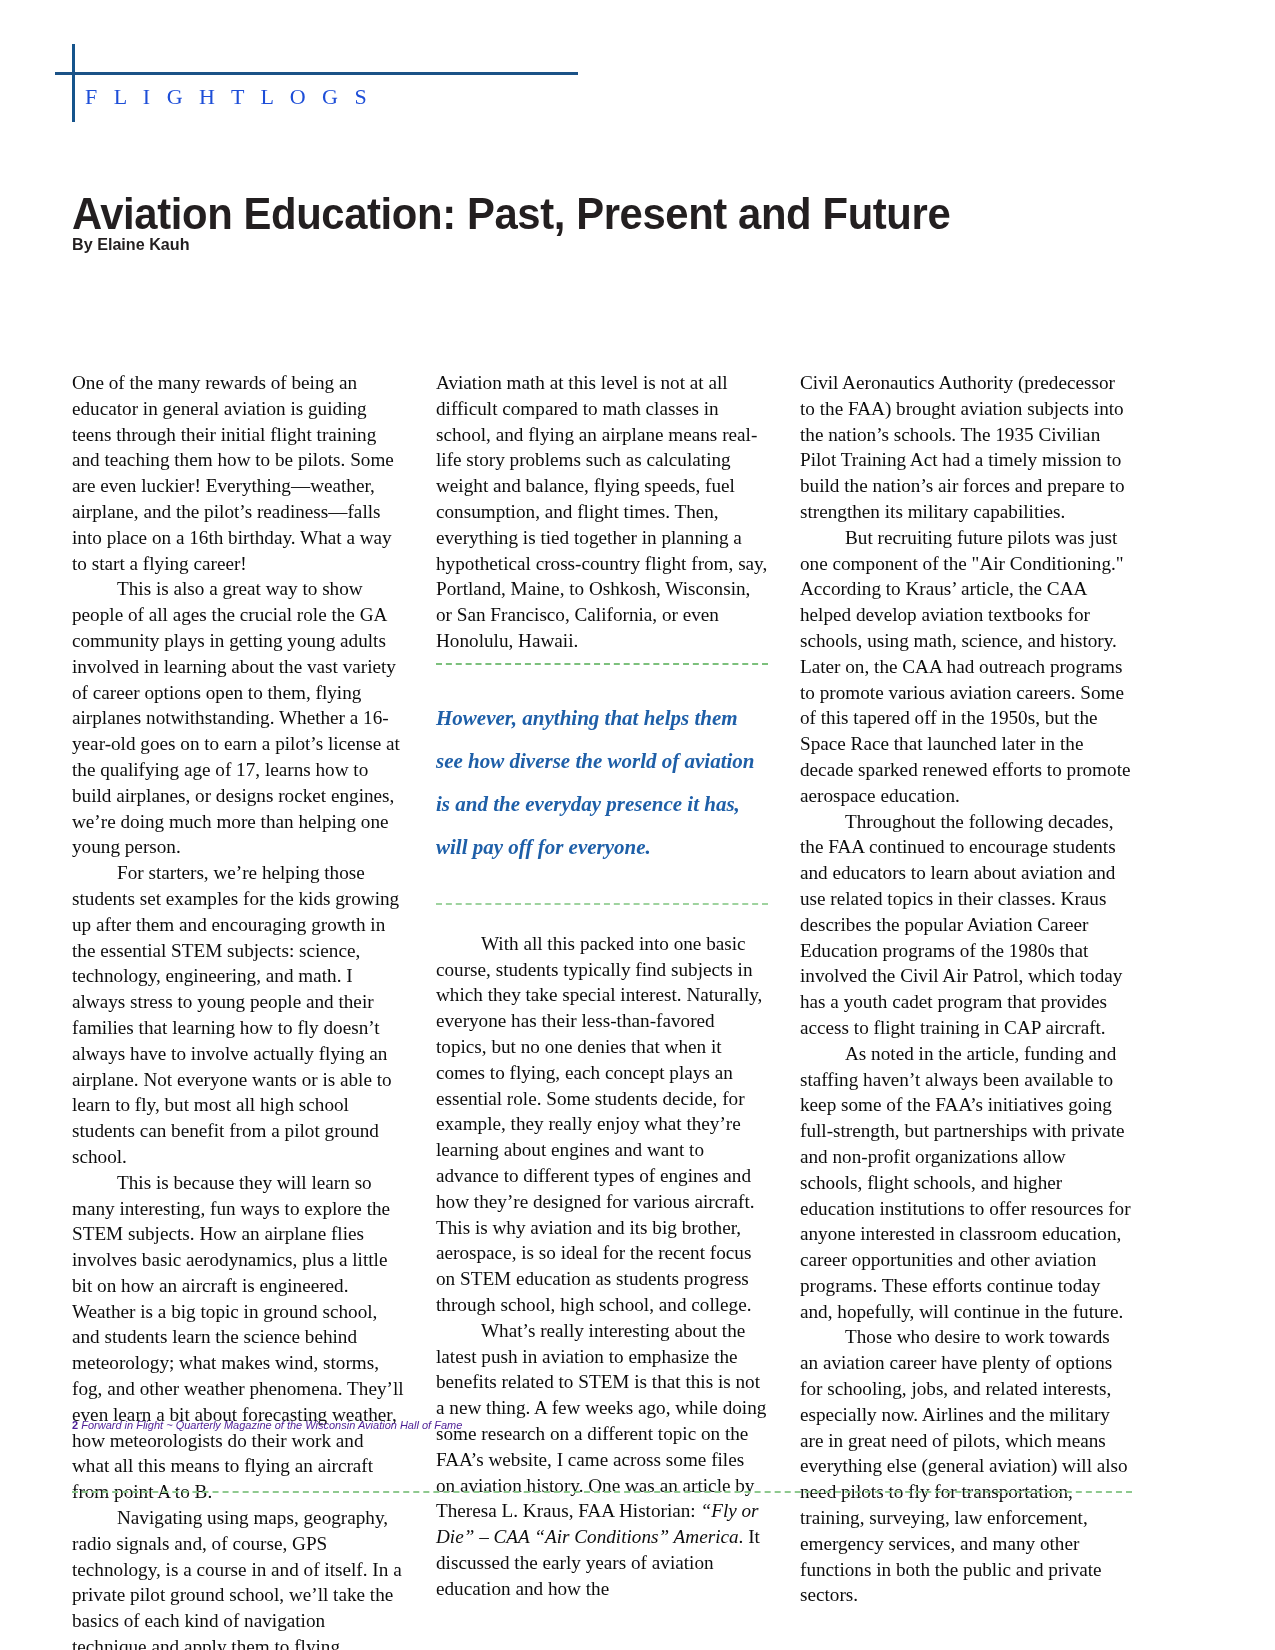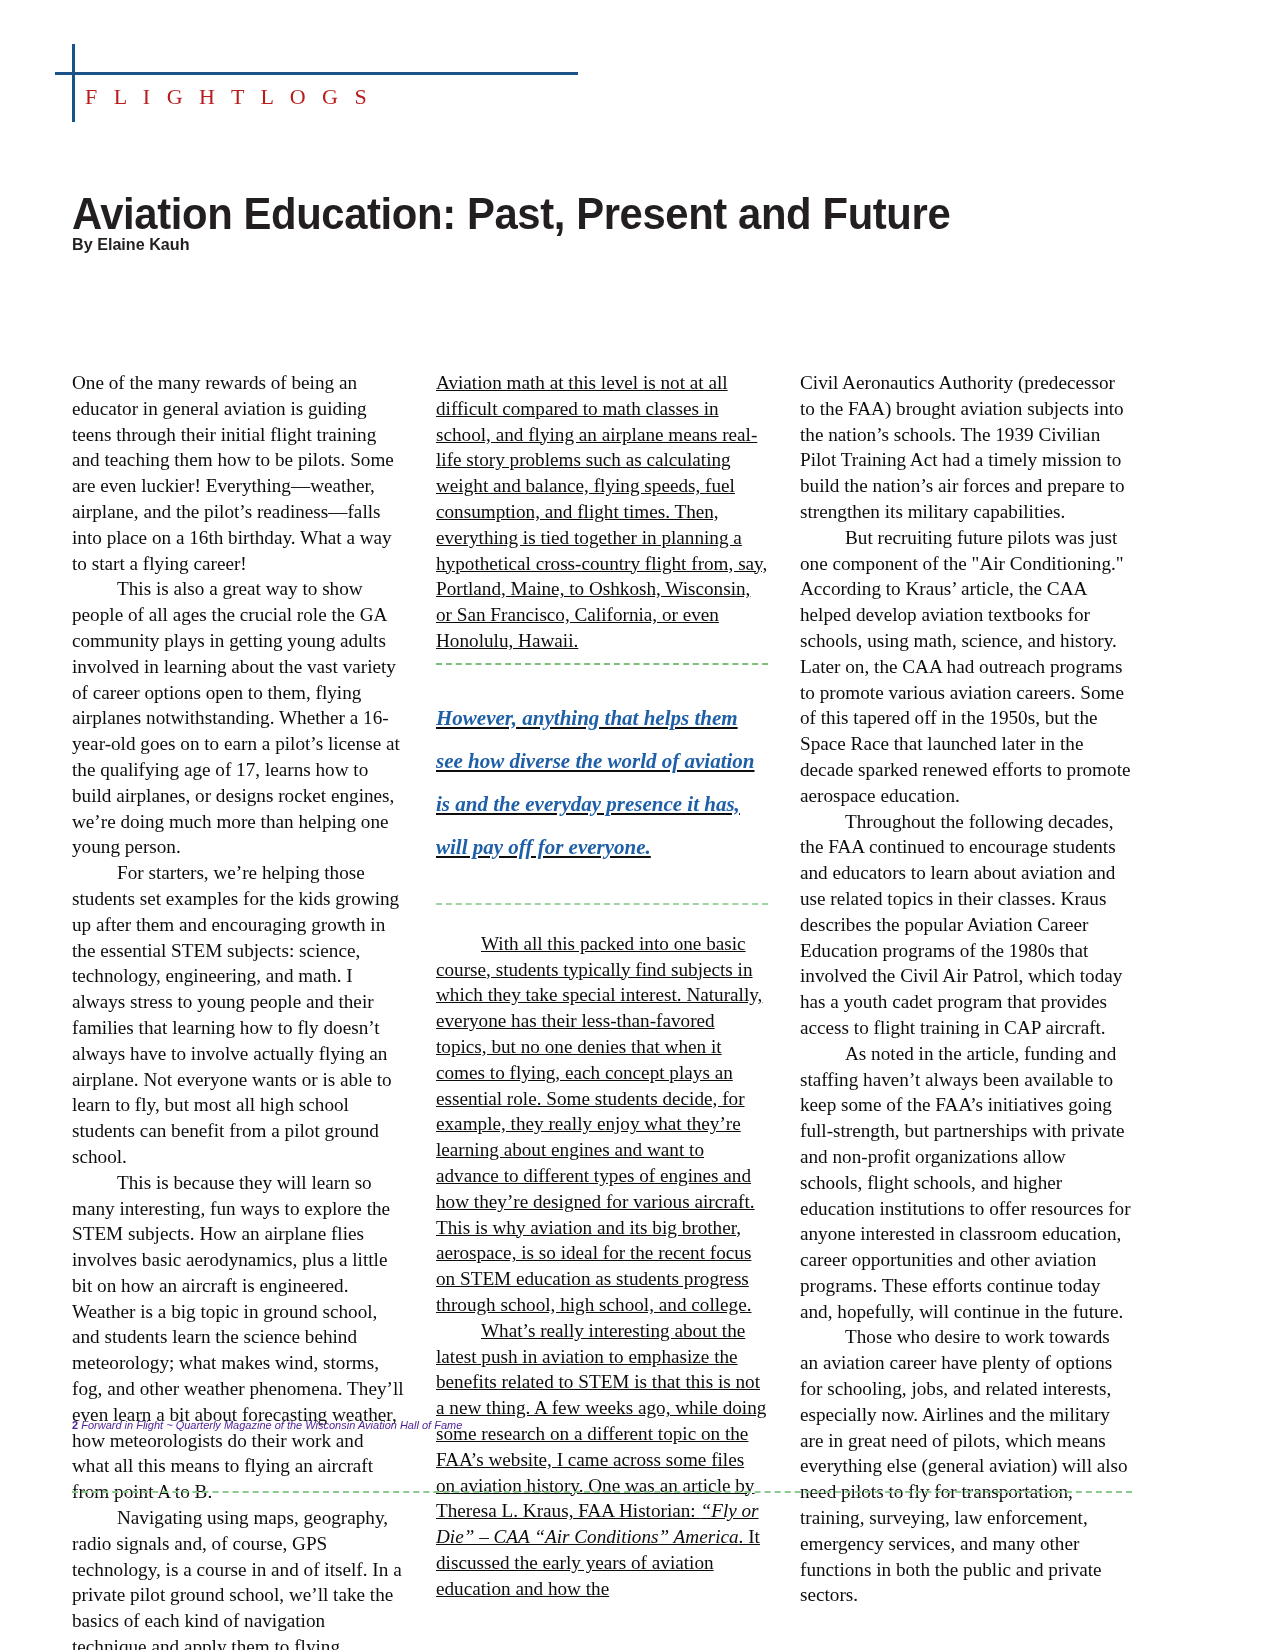--- a/index.html
+++ b/index.html
@@ -47,21 +47,21 @@
     height: 3px;
     background: #1b5287;
   }
   .kicker-text {
     position: absolute;
     left: 30px;
     top: 40px;
     font-family: "Liberation Serif", "DejaVu Serif", serif;
     font-size: 22px;
     letter-spacing: 5.5px;
-    color: #b91c1c;
+    color: #1d4ed8;
     white-space: nowrap;
   }
 
   
   .headline {
     position: absolute;
     left: 72px;
     top: 160px;
     width: 1080px;
     font-family: "Liberation Sans", "DejaVu Sans", sans-serif;
@@ -98,21 +98,21 @@
     position: absolute;
     top: 0;
     width: 332px;
     font-size: 19.2px;
     line-height: 25.8px;
     text-align: left;
     color: #0d0d0d;
     font-family: "Liberation Serif", "DejaVu Serif", serif;
   }
   .col-1 { left: 0px; }
-  .col-2 { left: 364px; text-decoration: underline; }
+  .col-2 { left: 364px; }
   .col-3 { left: 728px; }
 
   .col p {
     margin: 0;
     text-indent: 45px;
     hyphens: none;
   }
   .col p.no-indent { text-indent: 0; }
 
   
@@ -196,21 +196,21 @@
         <div class="pullquote">However, anything that helps them see how diverse the world of aviation is and the everyday presence it has, will pay off for everyone.</div>
         <div class="dashline lower"></div>
       </div>
       <div class="post-quote-gap"></div>
 
       <p>With all this packed into one basic course, students typically find subjects in which they take special interest. Naturally, everyone has their less-than-favored topics, but no one denies that when it comes to flying, each concept plays an essential role. Some students decide, for example, they really enjoy what they’re learning about engines and want to advance to different types of engines and how they’re designed for various aircraft. This is why aviation and its big brother, aerospace, is so ideal for the recent focus on STEM education as students progress through school, high school, and college.</p>
       <p><span>What’s really interesting about the latest push in aviation to emphasize the benefits related to STEM is that this is not a new thing. A few weeks ago, while doing some research on a different topic on the FAA’s website, I came across some files on aviation history. One was an article by Theresa L. Kraus, FAA Historian: </span><i class="tt">“Fly or Die” – CAA “Air Conditions” America</i><span>. It discussed the early years of aviation education and how the</span></p>
     </div>
 
     <div class="col col-3">
-      <p class="no-indent">Civil Aeronautics Authority (predecessor to the FAA) brought aviation subjects into the nation’s schools. The 1939 Civilian Pilot Training Act had a timely mission to build the nation’s air forces and prepare to strengthen its military capabilities.</p>
+      <p class="no-indent">Civil Aeronautics Authority (predecessor to the FAA) brought aviation subjects into the nation’s schools. The 1935 Civilian Pilot Training Act had a timely mission to build the nation’s air forces and prepare to strengthen its military capabilities.</p>
       <p>But recruiting future pilots was just one component of the "Air Conditioning." According to Kraus’ article, the CAA helped develop aviation textbooks for schools, using math, science, and history. Later on, the CAA had outreach programs to promote various aviation careers. Some of this tapered off in the 1950s, but the Space Race that launched later in the decade sparked renewed efforts to promote aerospace education.</p>
       <p>Throughout the following decades, the FAA continued to encourage students and educators to learn about aviation and use related topics in their classes. Kraus describes the popular Aviation Career Education programs of the 1980s that involved the Civil Air Patrol, which today has a youth cadet program that provides access to flight training in CAP aircraft.</p>
       <p>As noted in the article, funding and staffing haven’t always been available to keep some of the FAA’s initiatives going full-strength, but partnerships with private and non-profit organizations allow schools, flight schools, and higher education institutions to offer resources for anyone interested in classroom education, career opportunities and other aviation programs. These efforts continue today and, hopefully, will continue in the future.</p>
       <p>Those who desire to work towards an aviation career have plenty of options for schooling, jobs, and related interests, especially now. Airlines and the military are in great need of pilots, which means everything else (general aviation) will also need pilots to fly for transportation, training, surveying, law enforcement, emergency services, and many other functions in both the public and private sectors.</p>
     </div>
 
   </div>
 
   <div class="footer-rule"></div>
   <div class="footer-text"><span class="pagenum">2</span> <span>Forward in Flight ~ Quarterly Magazine of the Wisconsin Aviation Hall of Fame</span></div>

